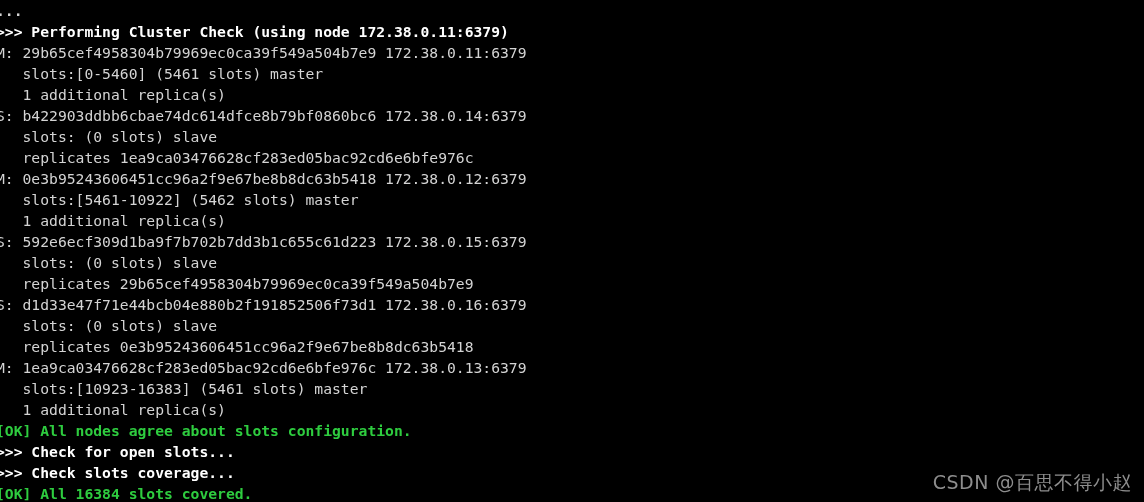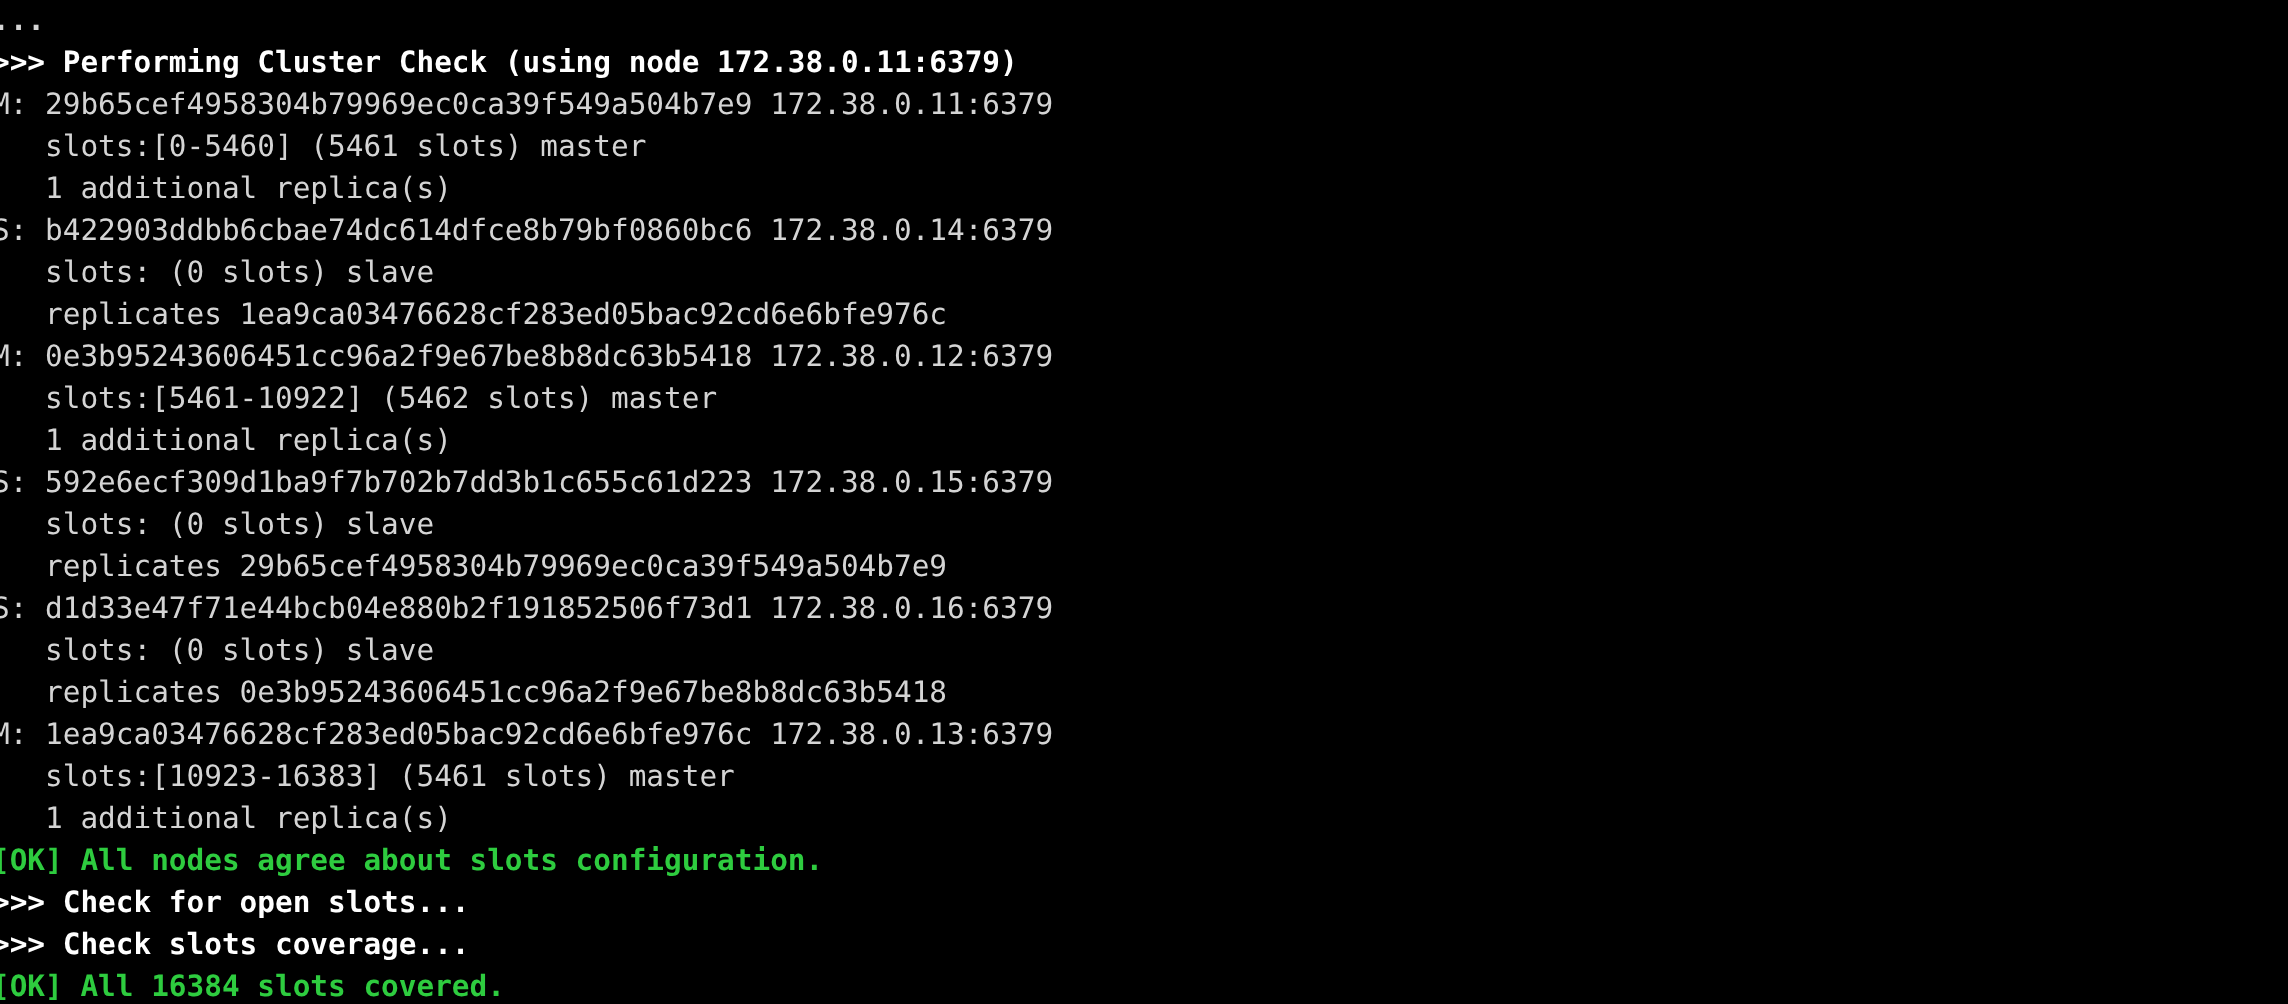--- a/index.html
+++ b/index.html
@@ -81,13 +81,14 @@
       <div class="line">   slots: (0 slots) slave</div>
       <div class="line">   replicates 0e3b95243606451cc96a2f9e67be8b8dc63b5418</div>
       <div class="line">M: 1ea9ca03476628cf283ed05bac92cd6e6bfe976c 172.38.0.13:6379</div>
       <div class="line">   slots:[10923-16383] (5461 slots) master</div>
       <div class="line">   1 additional replica(s)</div>
       <div class="line ok">[OK] All nodes agree about slots configuration.</div>
       <div class="line bold">&gt;&gt;&gt; Check for open slots...</div>
       <div class="line bold">&gt;&gt;&gt; Check slots coverage...</div>
       <div class="line ok">[OK] All 16384 slots covered.</div>
     </div>
+  <div id="watermark">CSDN @百思不得小赵</div>
 </div>
 
 </body></html>

